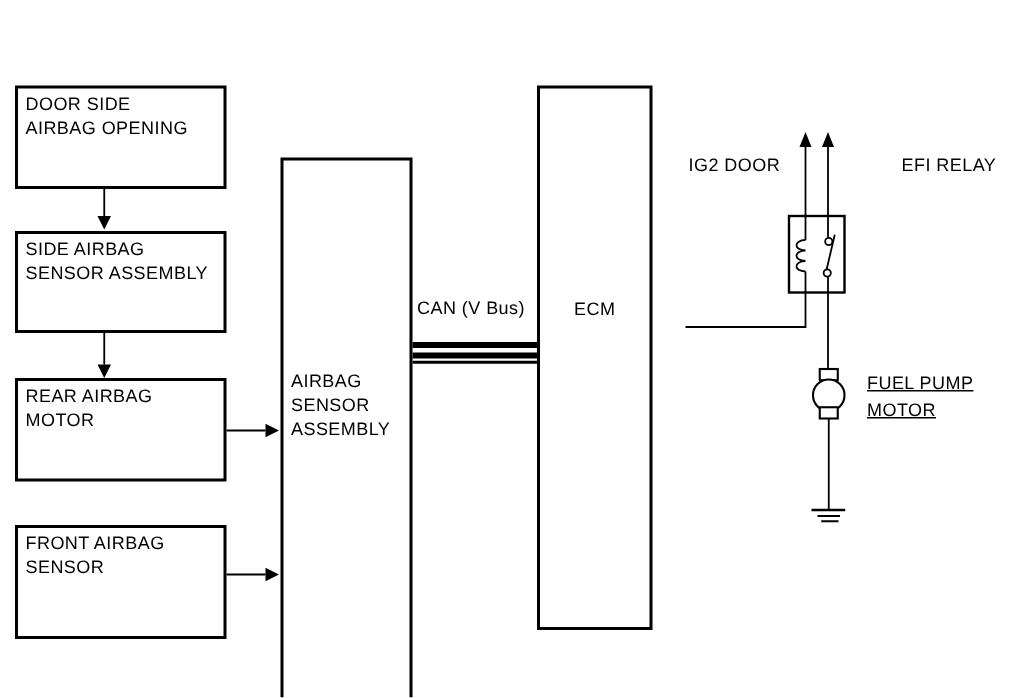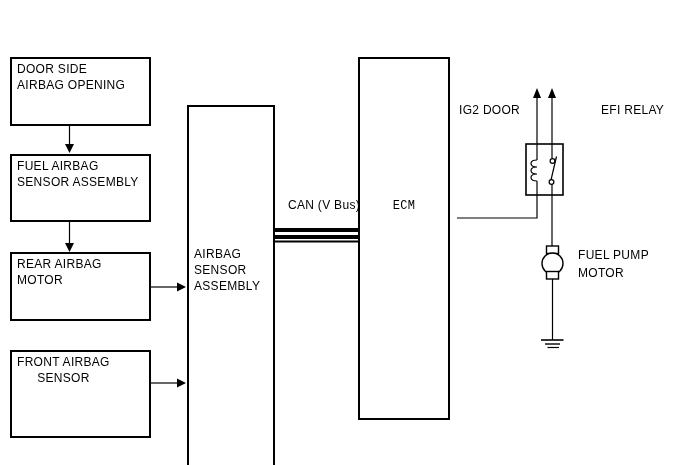--- a/index.html
+++ b/index.html
@@ -48,41 +48,41 @@
   svg.wires {
     position: absolute;
     left: 0;
     top: 0;
     pointer-events: none;
   }
   
   .box-door     { left: 10px;  top: 57px;  width: 141px; height: 69px; }
   .box-side     { left: 10px;  top: 154px; width: 141px; height: 68px; }
   .box-rear     { left: 10px;  top: 252px; width: 141px; height: 69px; }
-  .box-front    { left: 10px;  top: 350px; width: 141px; height: 88px; text-align: center; }
+  .box-front    { left: 10px;  top: 350px; width: 141px; height: 76px; }
   .box-assembly { left: 187px; top: 57px;  width: 88px;  height: 363px; margin-top: 48px; }
-  .box-ecm      { left: 358px; top: 57px;  width: 92px;  height: 363px; font-family: Liberation Mono, monospace; }
-  .tag-can      { left: 288px; top: 197px; }
+  .box-ecm      { left: 358px; top: 57px;  width: 77px;  height: 363px; }
+  .tag-can      { left: 278px; top: 197px; }
   .tag-ig2      { left: 459px; top: 102px; }
   .tag-efi      { left: 557px; top: 102px; margin-left: 44px; }
   .tag-cor      { left: 575px; top: 151px; }
-  .tag-fuel-pump{ left: 578px; top: 246px; }
+  .tag-fuel-pump{ left: 578px; top: 246px; text-decoration: underline; }
 </style>
 </head>
 <body>
 
 <div class="canvas">
 
   <div class="wbox box-door">
     <div class="lbl">DOOR SIDE
 AIRBAG OPENING</div>
   </div>
 
   <div class="wbox box-side">
-    <div class="lbl">FUEL AIRBAG
+    <div class="lbl">SIDE AIRBAG
 SENSOR ASSEMBLY</div>
   </div>
 
   <div class="wbox box-rear">
     <div class="lbl">REAR AIRBAG
 MOTOR</div>
   </div>
 
   <div class="wbox box-front">
     <div class="lbl">FRONT AIRBAG

